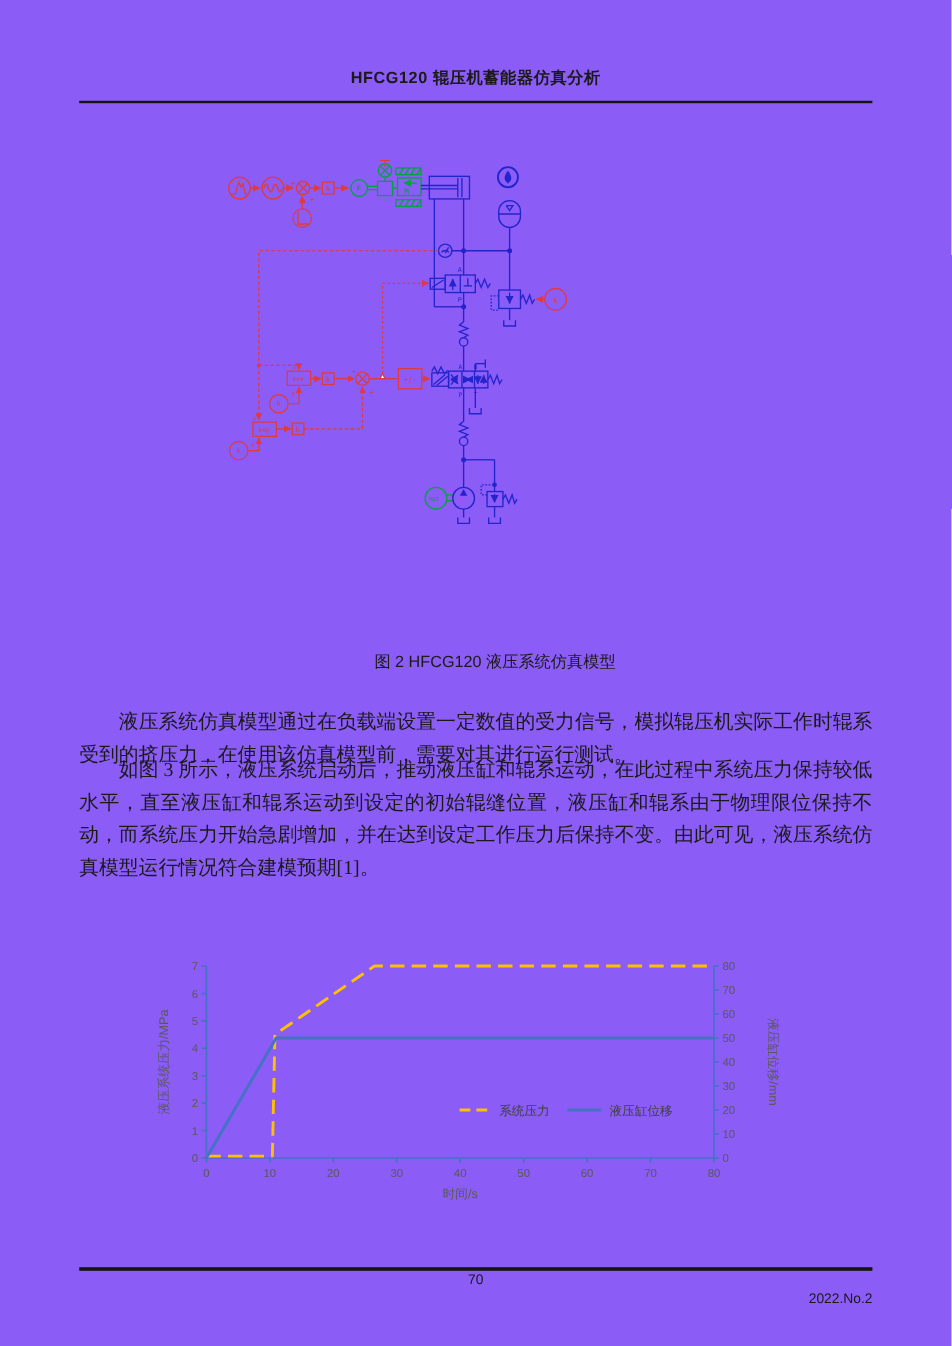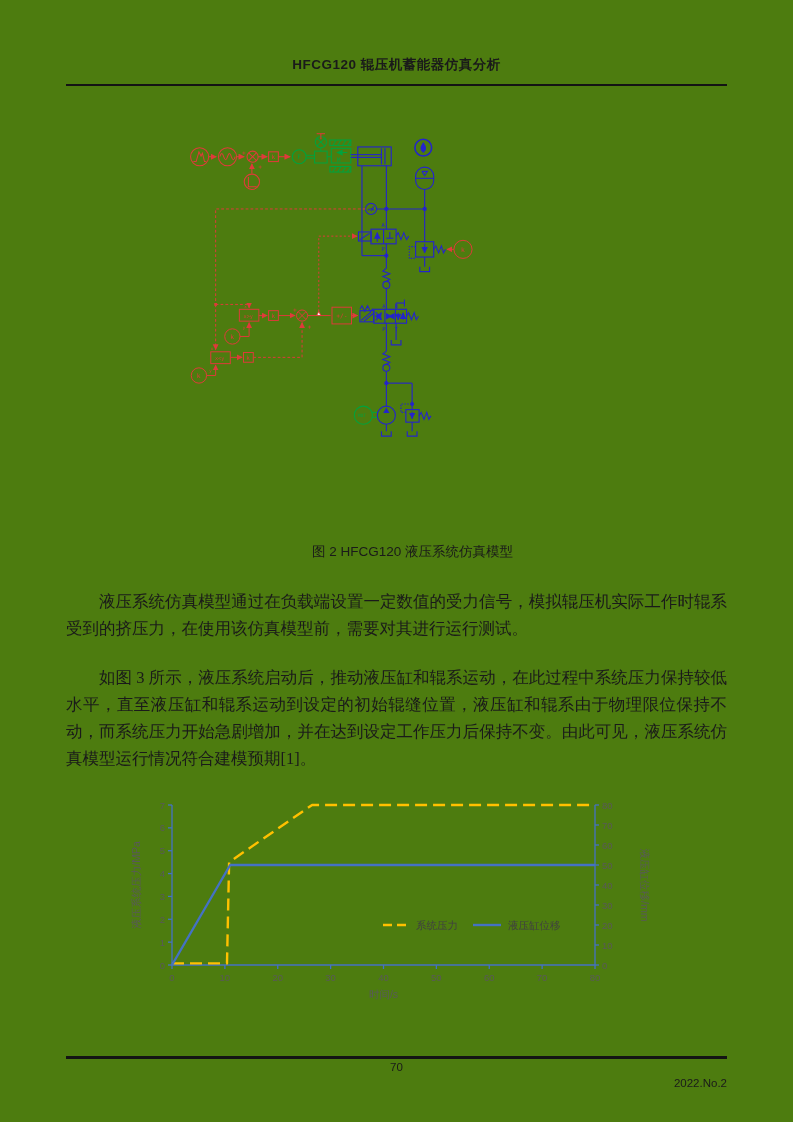--- a/index.html
+++ b/index.html
@@ -1,16 +1,16 @@
 <!DOCTYPE html>
 <html><head>
 <meta charset="utf-8">
 <style>
   html,body{margin:0;padding:0;background:#ffffff;}
-  .page{position:relative;width:793px;height:1122px;background:#4d7c0f;overflow:hidden;
+  .page{position:relative;width:793px;height:1122px;background:#8b5cf6;overflow:hidden;
         font-family:"Liberation Serif",serif;color:#1a1a1a;}
   .hdr{position:absolute;top:56px;left:0;width:100%;text-align:center;
        font-family:"Liberation Sans",sans-serif;font-size:13.5px;font-weight:600;letter-spacing:.5px;}
   .hrule{position:absolute;left:66px;width:661px;height:2px;background:#141414;}
   .cap{position:absolute;left:16px;width:100%;text-align:center;
        font-family:"Liberation Sans",sans-serif;font-size:13.5px;font-weight:400;}
   .para{position:absolute;left:66px;width:661px;font-size:16.5px;line-height:27px;
         text-align:justify;text-indent:2em;}
   .fig{position:absolute;}
   .ftr{position:absolute;left:66px;width:661px;top:1061px;
@@ -259,21 +259,21 @@
     <text class="dlab" x="361" y="380" font-size="9" fill="#E03A3A">+</text>
     <text class="dlab" x="270" y="350" font-size="6" fill="#E03A3A">x</text>
     <text class="dlab" x="268" y="381" font-size="6" fill="#E03A3A">y</text>
     <text class="dlab" x="222" y="411" font-size="6" fill="#E03A3A">x</text>
     <text class="dlab" x="220" y="442" font-size="6" fill="#E03A3A">y</text>
   </svg>
 
   <div class="cap" style="top:543px">图 2 HFCG120 液压系统仿真模型</div>
 
   <p class="para" style="top:571px">液压系统仿真模型通过在负载端设置一定数值的受力信号，模拟辊压机实际工作时辊系受到的挤压力，在使用该仿真模型前，需要对其进行运行测试。</p>
-  <p class="para" style="top:647px">如图 3 所示，液压系统启动后，推动液压缸和辊系运动，在此过程中系统压力保持较低水平，直至液压缸和辊系运动到设定的初始辊缝位置，液压缸和辊系由于物理限位保持不动，而系统压力开始急剧增加，并在达到设定工作压力后保持不变。由此可见，液压系统仿真模型运行情况符合建模预期[1]。</p>
+  <p class="para" style="top:611px">如图 3 所示，液压系统启动后，推动液压缸和辊系运动，在此过程中系统压力保持较低水平，直至液压缸和辊系运动到设定的初始辊缝位置，液压缸和辊系由于物理限位保持不动，而系统压力开始急剧增加，并在达到设定工作压力后保持不变。由此可见，液压系统仿真模型运行情况符合建模预期[1]。</p>
 
   <svg class="fig" style="left:125px;top:792px" width="530" height="225" viewBox="0 0 530 225">
       <g stroke="#4472C4" stroke-width="1.3" fill="none">
         <path d="M47,13 V173 H470 V13"></path>
         <path d="M47,173 v4"></path>
         <path d="M99.875,173 v4"></path>
         <path d="M152.75,173 v4"></path>
         <path d="M205.625,173 v4"></path>
         <path d="M258.5,173 v4"></path>
         <path d="M311.375,173 v4"></path>

